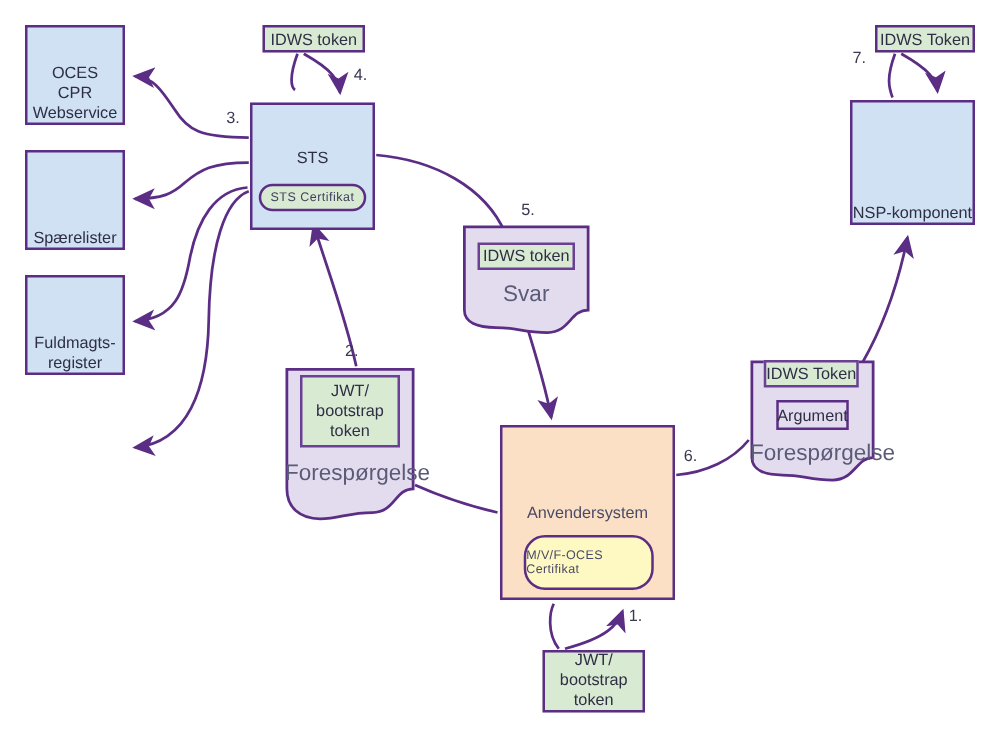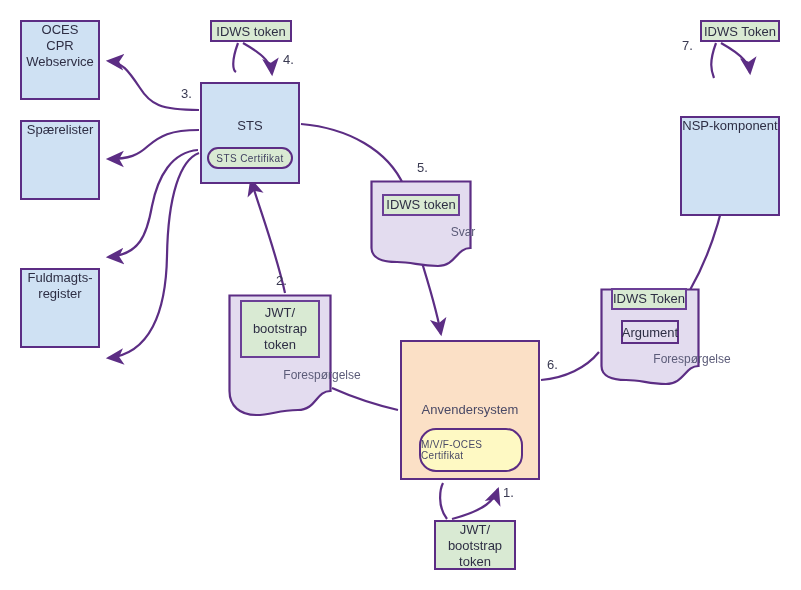--- a/index.html
+++ b/index.html
@@ -25,21 +25,21 @@
     top: 0;
     width: 801px;
     height: 590px;
   }
 
   
   .node {
     position: absolute;
     box-sizing: border-box;
     display: flex;
-    align-items: flex-start;
+    align-items: flex-end;
     justify-content: center;
     text-align: center;
     color: #3f3f5f;
     line-height: 1.22;
   }
   .node-blue {
     background: #cfe1f3;
     border: 2px solid #5c2d84;
     font-size: 13px;
     color: #2e2e44;
@@ -118,22 +118,21 @@
     position: absolute;
     left: 0;
     top: 0;
     overflow: visible;
   }
   .doc-label {
     position: absolute;
     width: 100%;
     text-align: center;
     color: #5b5b78;
-    font-size: 12px;
-    padding-left: 42px;
+    font-size: 18px;
   }
 
   .step-label {
     position: absolute;
     font-size: 13px;
     color: #3a3a52;
   }
   .node-title {
     position: absolute;
     width: 100%;
@@ -189,36 +188,36 @@
       <div>OCES</div>
       <div>CPR</div>
       <div>Webservice</div>
     </div>
   </div>
 
   <div class="node node-blue" style="left:20px;top:120px;width:80px;height:80px;">
     <div>Spærelister</div>
   </div>
 
-  <div class="node node-blue" style="left:20px;top:220px;width:80px;height:80px;margin-top:48px;">
+  <div class="node node-blue" style="left:20px;top:220px;width:80px;height:80px;">
     <div>
       <div>Fuldmagts-</div>
       <div>register</div>
     </div>
   </div>
 
 
   <div class="node node-blue" style="left:200px;top:82px;width:100px;height:102px;">
     <div class="node-title" style="top:34px;">STS</div>
   </div>
   <div class="chip-pill" style="left:207px;top:147px;width:86px;height:22px;">STS  Certifikat</div>
 
   <div class="chip-plain node-green" style="left:210px;top:20px;width:82px;height:22px;background:#d9ead3;">IDWS token</div>
 
-  <div class="node node-blue" style="left:680px;top:80px;width:100px;height:100px;margin-top:36px;">
+  <div class="node node-blue" style="left:680px;top:80px;width:100px;height:100px;">
     <div>NSP-komponent</div>
   </div>
 
   <div class="chip-plain node-green" style="left:700px;top:20px;width:80px;height:22px;background:#d9ead3;">IDWS Token</div>
 
   <div class="node node-orange" style="left:400px;top:340px;width:140px;height:140px;">
     <div class="node-title" style="top:60px;">Anvendersystem</div>
   </div>
   <div class="chip-rose" style="left:419px;top:428px;width:104px;height:44px;">M/V/F-OCES  Certifikat</div>
 

